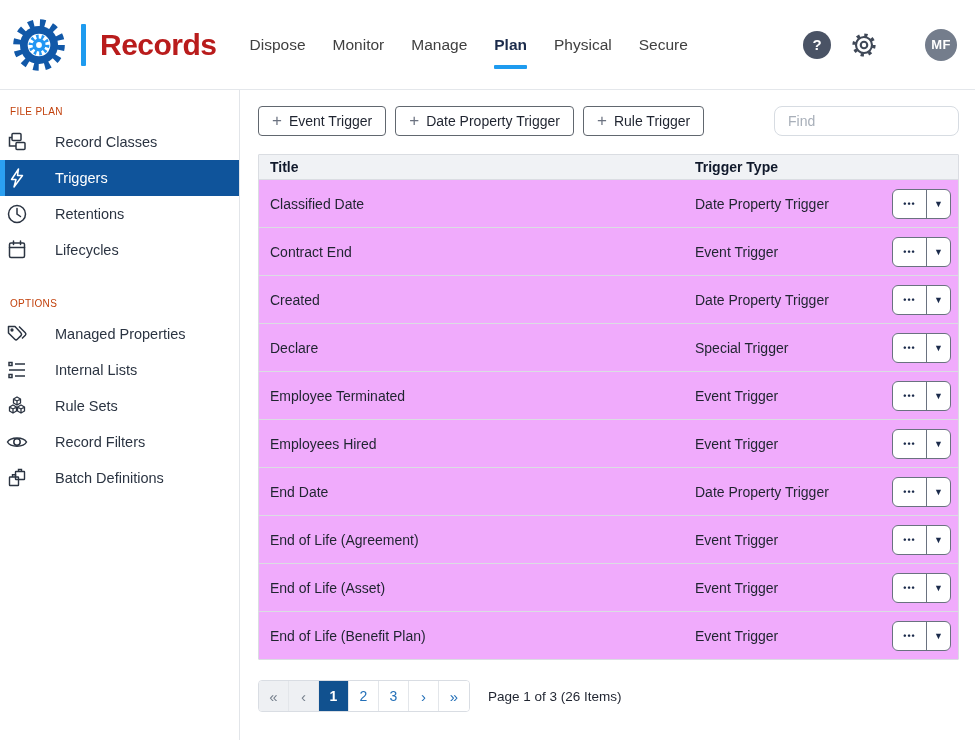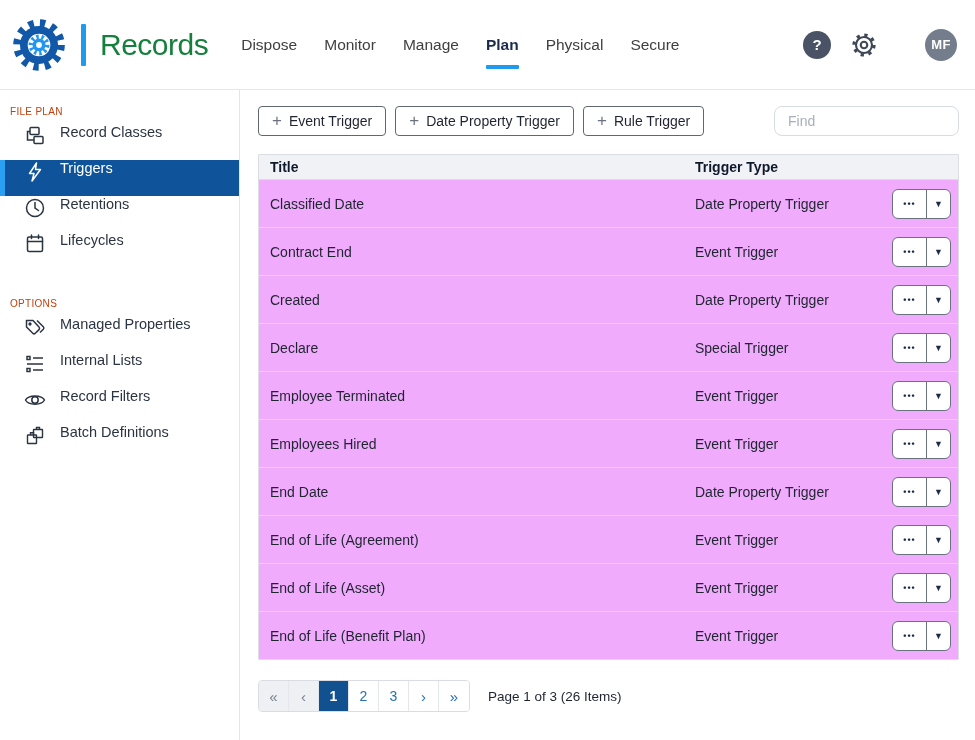--- a/index.html
+++ b/index.html
@@ -2,37 +2,37 @@
 <html><head>
 <meta charset="utf-8">
 <style>
   * { margin:0; padding:0; box-sizing:border-box; }
   html,body { width:975px; height:740px; background:#fff; font-family:"Liberation Sans","DejaVu Sans",sans-serif; color:#1f2430; overflow:hidden; }
 
   
   .header { height:90px; display:flex; align-items:center; padding:0 18px 0 10px; border-bottom:1px solid #e4e7eb; background:#fff; }
   .logo { width:58px; height:58px; flex:0 0 auto; }
   .brand-bar { width:5px; height:42px; background:#1e9bef; margin:0 14px 0 13px; border-radius:1px; }
-  .app-title { font-size:30px; font-weight:400; color:#15803d; letter-spacing:-0.5px; }
+  .app-title { font-size:30px; font-weight:700; color:#b91c1c; letter-spacing:-0.5px; }
   .nav { display:flex; gap:27px; margin-left:33px; align-items:center; }
   .nav-item { font-size:15.5px; color:#404040; cursor:pointer; position:relative; padding:6px 0; }
   .nav-item.active { color:#1b2b4b; font-weight:700; }
   .nav-underline { position:absolute; left:0; right:0; bottom:-9px; height:4px; background:#1e9bef; border-radius:1px; }
   .header-right { margin-left:auto; display:flex; align-items:center; gap:17px; }
   .help-btn { width:28px; height:28px; border-radius:50%; background:#4a5365; color:#fff; font-size:15px; font-weight:700; display:flex; align-items:center; justify-content:center; cursor:pointer; }
   .gear-btn { width:32px; height:32px; display:flex; align-items:center; justify-content:center; cursor:pointer; color:#3f4857; }
   .avatar { width:32px; height:32px; border-radius:50%; background:#747d8c; color:#fff; font-size:13px; font-weight:600; display:flex; align-items:center; justify-content:center; cursor:pointer; letter-spacing:0.3px;margin-left:28px; }
 
   
   .app-body { display:flex; height:650px; }
 
   
   .sidebar { width:240px; flex:0 0 240px; border-right:1px solid #e2e5e9; padding-top:6px; background:#fff; }
   .side-section-title { padding:10px 10px 7px 10px; font-size:10px; font-weight:400; color:#c2410c; letter-spacing:0.3px; }
-  .side-item { height:36px; display:flex; align-items:flex-start; gap:13px; padding-left:18px; font-size:14.5px; color:#2b3442; cursor:pointer; border-left:5px solid transparent; }
+  .side-item { height:36px; display:flex; align-items:center; gap:26px; font-size:14.5px; color:#2b3442; cursor:pointer; border-left:5px solid transparent; }
   .side-item svg { width:24px; height:24px; flex:0 0 auto; }
   .side-item.selected { background:#0f549b; color:#fff; border-left-color:#2ba0f2; }
   .side-section + .side-section { margin-top:20px; }
 
   
   .main { flex:1; padding:16px 16px 0 18px; background:#fff; }
   .toolbar { display:flex; align-items:center; gap:9px; }
   .action-btn { height:30px; background:#fff; border:1px solid #61676f; border-radius:4px; display:flex; align-items:center; padding:0 13px; font-size:14px; color:#1f2430; cursor:pointer; gap:7px; }
   .plus { color:#6b7280; font-size:17px; font-weight:400; line-height:1; margin-top:-1px; }
   .find-input { margin-left:auto; width:185px; height:30px; border:1px solid #d7dce2; border-radius:8px; padding:0 13px; font-size:14px; color:#0f766e; outline:none; }
@@ -158,20 +158,28 @@
 
       <div class="side-item">
         <svg viewBox="0 0 24 24" fill="none" stroke="currentColor" stroke-width="1.5">
           <rect x="4" y="4.5" width="3" height="3"></rect>
           <rect x="4" y="16.5" width="3" height="3"></rect>
           <path d="M10 6 H20 M4 12 H20 M10 18 H20"></path>
         </svg>
         <span>Internal Lists</span>
       </div>
 
+      <div class="side-item">
+        <svg viewBox="0 0 24 24" fill="none" stroke="currentColor" stroke-width="1.3" stroke-linejoin="round">
+          <path d="M8.5 5 L12 3 L15.5 5 L15.5 9 L12 11 L8.5 9 Z M8.5 5 L12 7 L15.5 5 M12 7 L12 11"></path>
+          <path d="M4.5 13 L8 11 L11.5 13 L11.5 17 L8 19 L4.5 17 Z M4.5 13 L8 15 L11.5 13 M8 15 L8 19"></path>
+          <path d="M12.5 13 L16 11 L19.5 13 L19.5 17 L16 19 L12.5 17 Z M12.5 13 L16 15 L19.5 13 M16 15 L16 19"></path>
+        </svg>
+        <span>Rule Sets</span>
+      </div>
 
       <div class="side-item">
         <svg viewBox="0 0 24 24" fill="none" stroke="currentColor" stroke-width="1.5">
           <path d="M2.5 12 C5.5 6.5 18.5 6.5 21.5 12 C18.5 17.5 5.5 17.5 2.5 12 Z"></path>
           <circle cx="12" cy="12" r="3.2"></circle>
         </svg>
         <span>Record Filters</span>
       </div>
 
       <div class="side-item">

